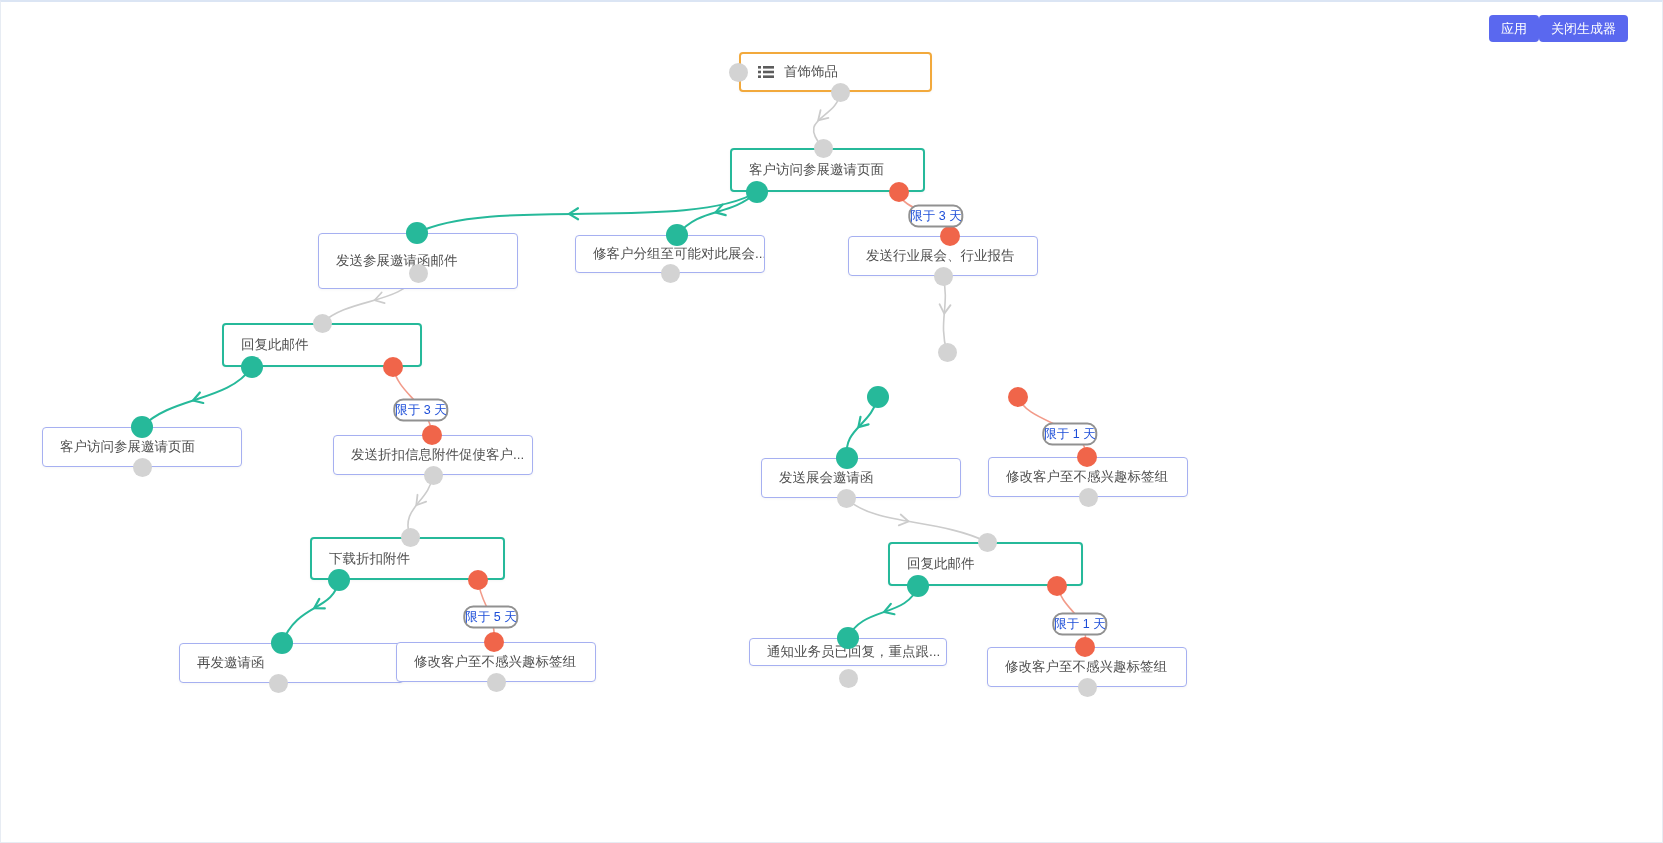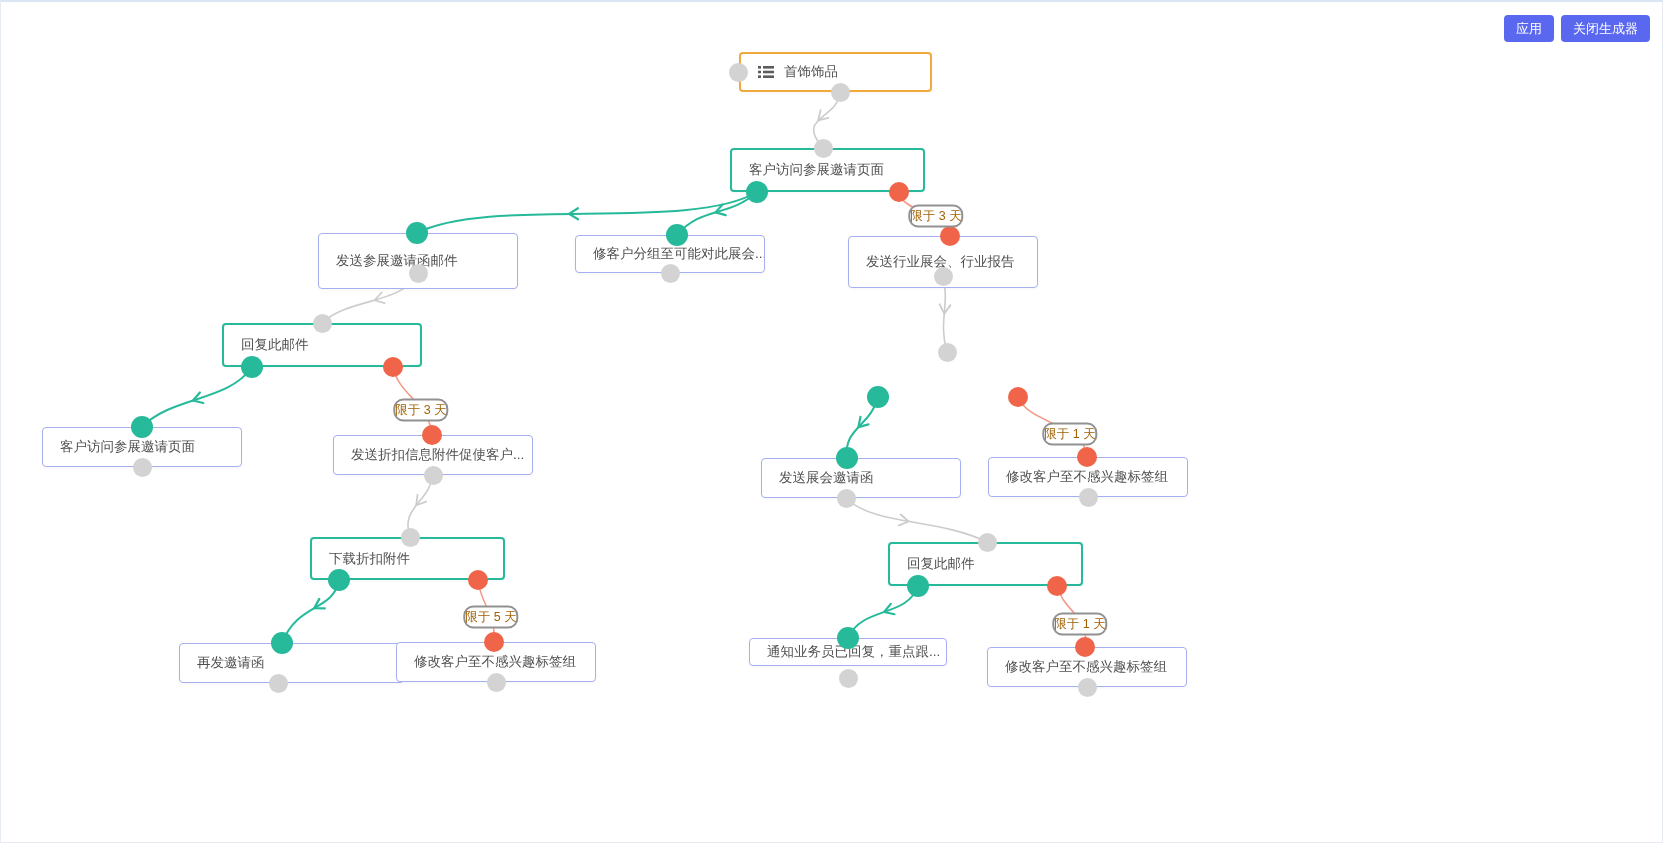--- a/index.html
+++ b/index.html
@@ -1,21 +1,21 @@
 <!DOCTYPE html>
 <html><head>
 <meta charset="utf-8">
 <style>
   html,body{margin:0;padding:0;}
   body{
     width:1663px;height:843px;position:relative;background:#ffffff;
     font-family:"Liberation Sans",sans-serif;overflow:hidden;
   }
   .frame{position:absolute;inset:0;border:1px solid #e7ecf3;border-top:2px solid #dbe5f4;pointer-events:none;z-index:9}
-  .toolbar{position:absolute;top:15px;right:13px;display:flex;gap:7px;z-index:10}
+  .toolbar{position:absolute;top:15px;right:35px;display:flex;z-index:10}
   .btn{
     background:#5a68ef;color:#fff;border:none;border-radius:4px;
     font-size:13px;height:27px;padding:0 12px;font-family:inherit;cursor:pointer;
     display:inline-flex;align-items:center;justify-content:center;white-space:nowrap;
   }
   #canvas{position:absolute;inset:0;z-index:1}
   #edge-layer{position:absolute;left:0;top:0;z-index:1}
   .node{
     position:absolute;background:#fff;border-radius:4px;box-sizing:border-box;
     display:flex;align-items:center;padding-left:17px;font-size:13.5px;color:#4f4f4f;
@@ -23,21 +23,21 @@
     cursor:pointer;
   }
   .node.teal{border:2px solid #26b99a;}
   .node.purple{border:1px solid #a6b0f1;}
   .node.orange{border:2px solid #f2a93c;}
   .node-icon{display:inline-flex;margin-right:10px;flex:none;}
   .port{position:absolute;border-radius:50%;z-index:3;cursor:crosshair;}
   .edge-label{
     position:absolute;transform:translate(-50%,-50%);background:#fff;
     border:2px solid #919191;border-radius:10px;padding:1px 0;
-    font-size:12.5px;color:#a16207;z-index:4;white-space:nowrap;cursor:pointer;
+    font-size:12.5px;color:#1d4ed8;z-index:4;white-space:nowrap;cursor:pointer;
   }
 </style>
 </head>
 <body>
 
 <div class="frame"></div>
 
 <div class="toolbar">
   <button class="btn">应用</button>
   <button class="btn">关闭生成器</button>
@@ -90,21 +90,21 @@
     </div>
     <div class="node teal" style="left: 730px; top: 148px; width: 195px; height: 44px;">
       <span>客户访问参展邀请页面</span>
     </div>
     <div class="node purple" style="left: 318px; top: 233px; width: 200px; height: 56px;">
       <span>发送参展邀请函邮件</span>
     </div>
     <div class="node purple" style="left: 575px; top: 235px; width: 190px; height: 38px;">
       <span>修客户分组至可能对此展会...</span>
     </div>
-    <div class="node purple" style="left: 848px; top: 236px; width: 190px; height: 52px;">
+    <div class="node purple" style="left: 848px; top: 236px; width: 190px; height: 40px;">
       <span>发送行业展会、行业报告</span>
     </div>
     <div class="node teal" style="left: 222px; top: 323px; width: 200px; height: 44px;">
       <span>回复此邮件</span>
     </div>
     <div class="node purple" style="left: 42px; top: 427px; width: 200px; height: 40px;">
       <span>客户访问参展邀请页面</span>
     </div>
     <div class="node purple" style="left: 333px; top: 435px; width: 200px; height: 40px;">
       <span>发送折扣信息附件促使客户...</span>

